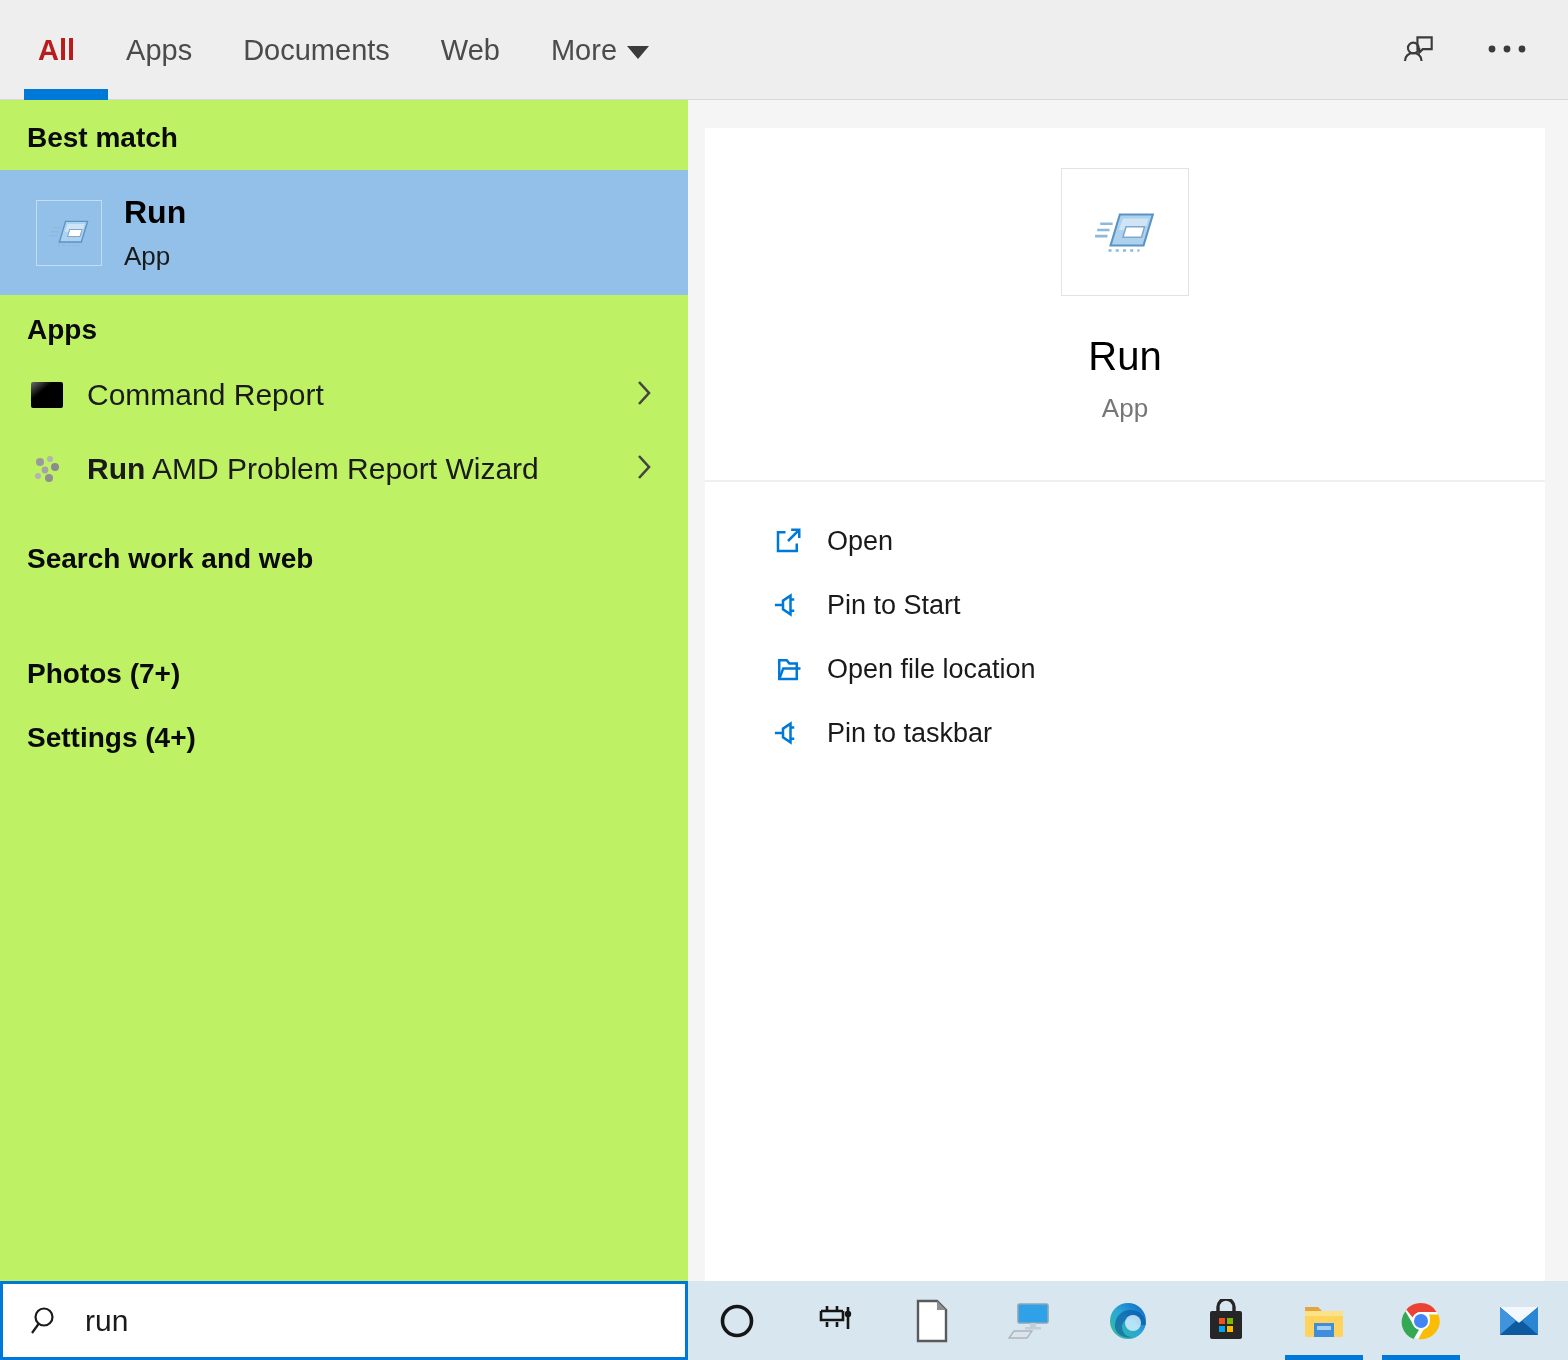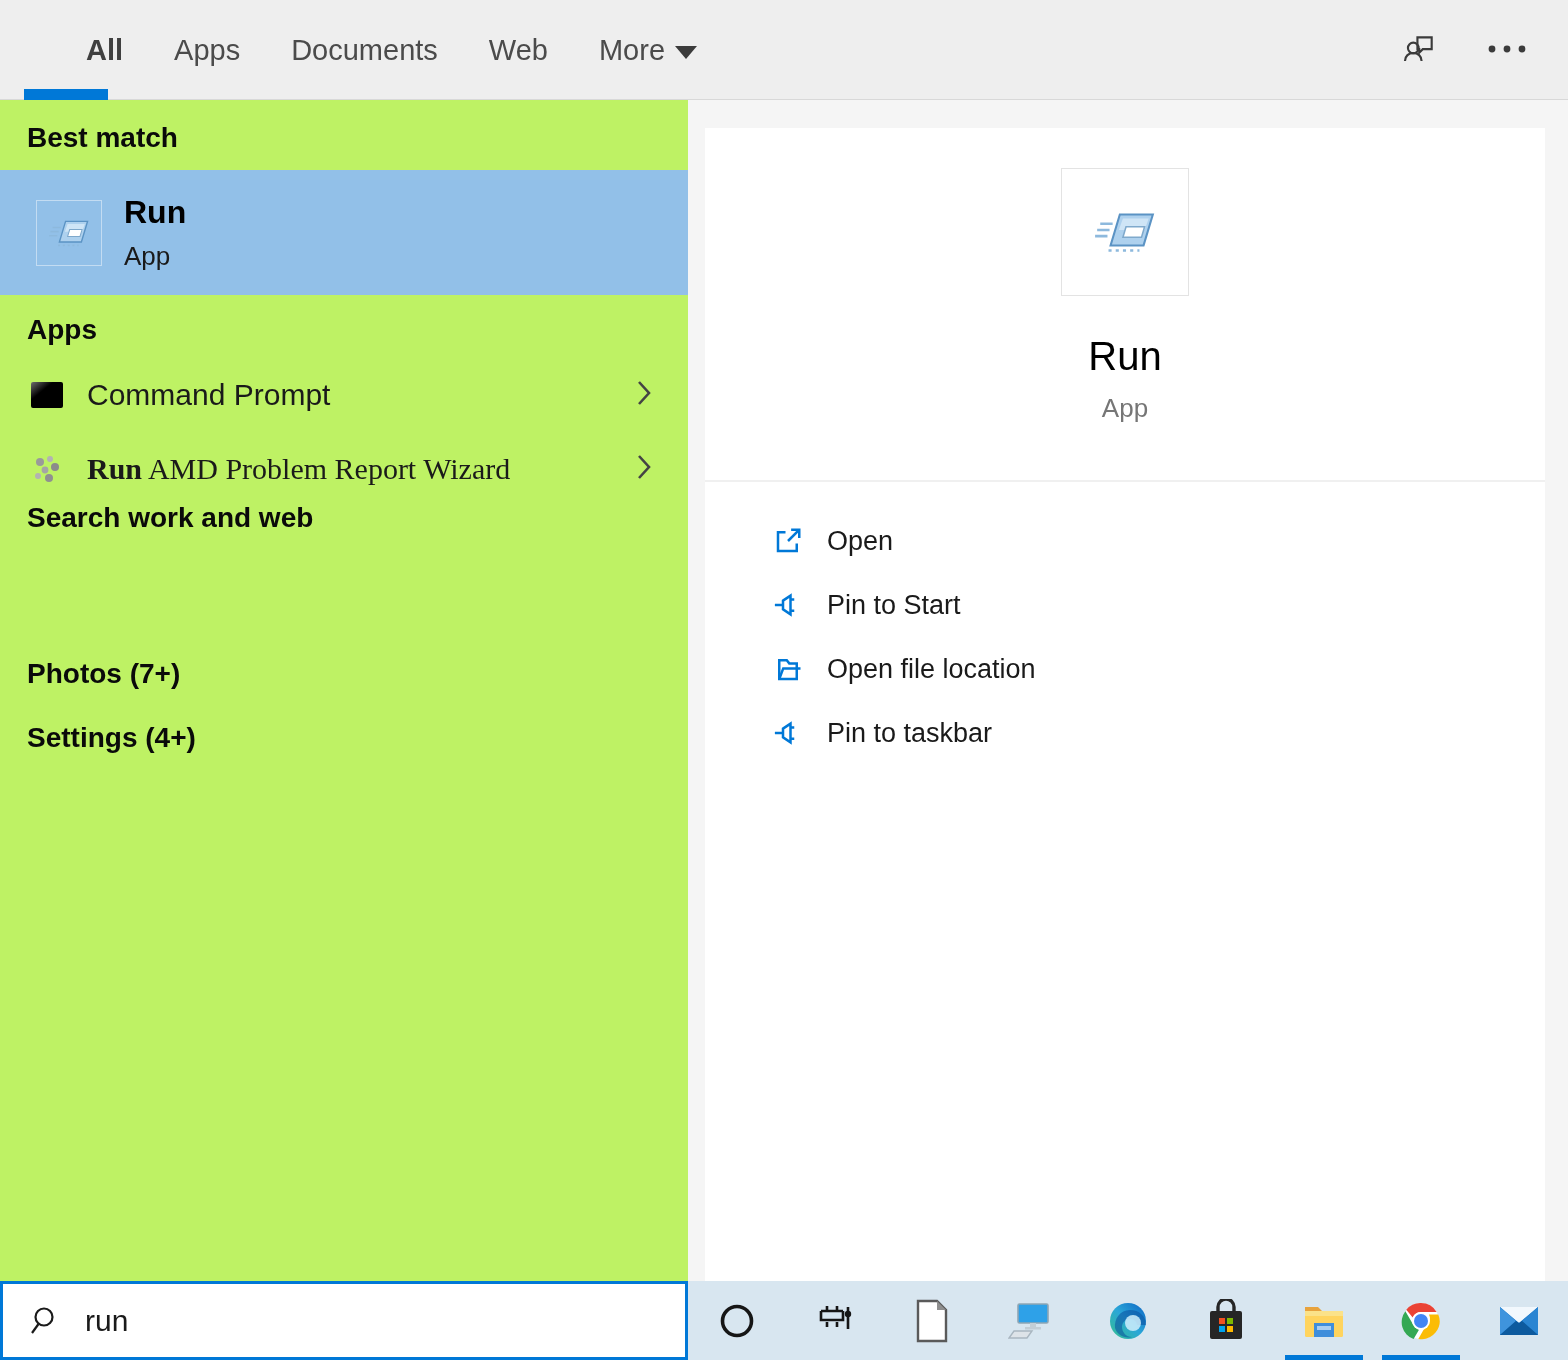--- a/index.html
+++ b/index.html
@@ -3,21 +3,21 @@
 <meta charset="utf-8">
 <style>
   html,body{margin:0;padding:0;background:#fff;}
   body{font-family:"Liberation Sans","DejaVu Sans",sans-serif;-webkit-font-smoothing:antialiased;}
   .screen{position:relative;width:1568px;height:1360px;background:#f5f5f5;overflow:hidden;}
 
   
   .header{position:absolute;left:0;top:0;width:1568px;height:100px;background:#eeeeee;border-bottom:1px solid #d8d8d8;box-sizing:border-box;}
   .tabs{position:absolute;left:38px;top:0;height:100px;display:flex;align-items:center;gap:51px;}
   .tab{font-size:29px;color:#4b4b4b;cursor:default;display:flex;align-items:center;gap:10px;}
-  .tab.active{color:#404040;font-weight:700;margin-left:48px;}
+  .tab.active{color:#b91c1c;font-weight:700;}
   .tab-underline{position:absolute;left:24px;top:89px;width:84px;height:11px;background:#0078d7;}
   .hdr-icons{position:absolute;right:40px;top:0;height:100px;display:flex;align-items:center;gap:46px;}
   .caret-down{width:0;height:0;border-left:11px solid transparent;border-right:11px solid transparent;border-top:13px solid #3b3b3b;margin-top:4px;}
 
   
   .left-panel{position:absolute;left:0;top:100px;width:688px;height:1181px;background:#bef264;}
   .section-h{position:absolute;left:27px;font-size:28px;font-weight:700;color:#0a0a0a;}
   .bm-row{position:absolute;left:0;top:70px;width:688px;height:125px;background:#92c0e8;display:flex;align-items:center;}
   .bm-iconbox{width:64px;height:64px;margin-left:36px;border:1px solid rgba(255,255,255,0.45);display:flex;align-items:center;justify-content:center;}
   .bm-text{margin-left:22px;display:flex;flex-direction:column;gap:10px;}
@@ -119,48 +119,48 @@
         <svg width="36" height="36" viewBox="0 0 36 36">
           <defs>
               <linearGradient id="cmdg" x1="0" y1="0" x2="1" y2="1">
             <stop offset="0" stop-color="#6e6e6e"></stop>
                 <stop offset="0.35" stop-color="#000"></stop>
           </linearGradient>
             </defs>
           <rect x="2" y="5" width="32" height="26" rx="2" fill="url(#cmdg)"></rect>
         </svg>
       </span>
-      <span class="rlabel">Command Prompt</span>
+      <span class="rlabel">Command Report</span>
       <span class="chev">
         <svg width="16" height="28" viewBox="0 0 16 28" fill="none" stroke="#444" stroke-width="2.6">
             <path d="M3 3l10 11L3 25"></path>
           </svg>
       </span>
     </div>
 
-    <div class="list-row" style="top:332px;font-family:Liberation Serif, serif;">
+    <div class="list-row" style="top:332px;">
       <span class="ricon">
         <svg width="34" height="34" viewBox="0 0 34 34">
           <circle cx="10" cy="10" r="4" fill="#9a9a9a"></circle>
             <circle cx="20" cy="7" r="3" fill="#b3b3b3"></circle>
           <circle cx="25" cy="15" r="4" fill="#8b8b8b"></circle>
             <circle cx="15" cy="18" r="3.4" fill="#a5a5a5"></circle>
           <circle cx="8" cy="24" r="3" fill="#b3b3b3"></circle>
             <circle cx="19" cy="26" r="4" fill="#909090"></circle>
         </svg>
       </span>
       <span class="rlabel"><span class="bold">Run</span><span> AMD Problem Report Wizard</span></span>
       <span class="chev">
         <svg width="16" height="28" viewBox="0 0 16 28" fill="none" stroke="#444" stroke-width="2.6">
             <path d="M3 3l10 11L3 25"></path>
           </svg>
       </span>
     </div>
 
-    <div class="section-h" style="top:402px;">Search work and web</div>
+    <div class="section-h" style="top:443px;">Search work and web</div>
 
 
     <div class="section-h" style="top:558px;">Photos (7+)</div>
     <div class="section-h" style="top:622px;">Settings (4+)</div>
   </div>
 
   <div class="right-card">
     <div class="pv-iconbox">
       <svg width="66" height="66" viewBox="0 0 64 64">
         <path d="M8 24h12M5 30h12M3 36h12" stroke="#8db9dd" stroke-width="2.5" fill="none"></path>

